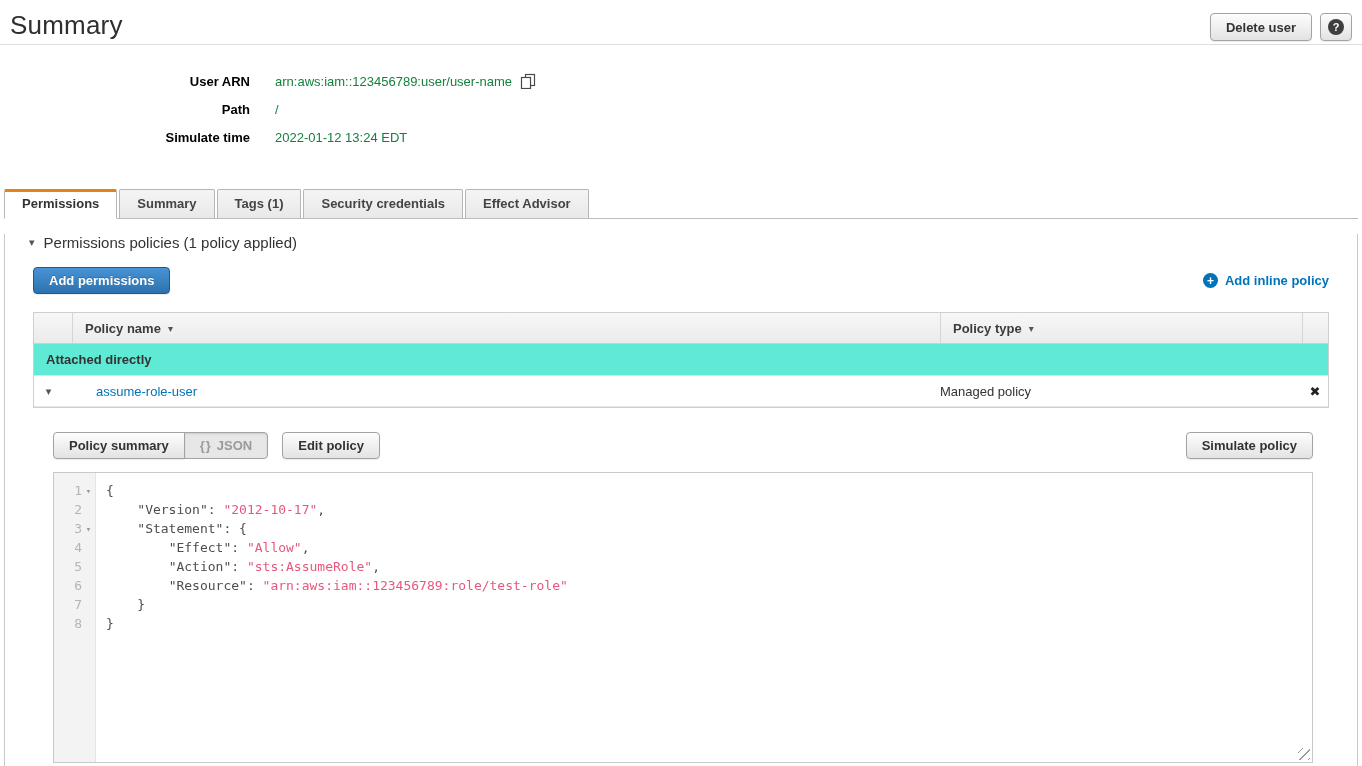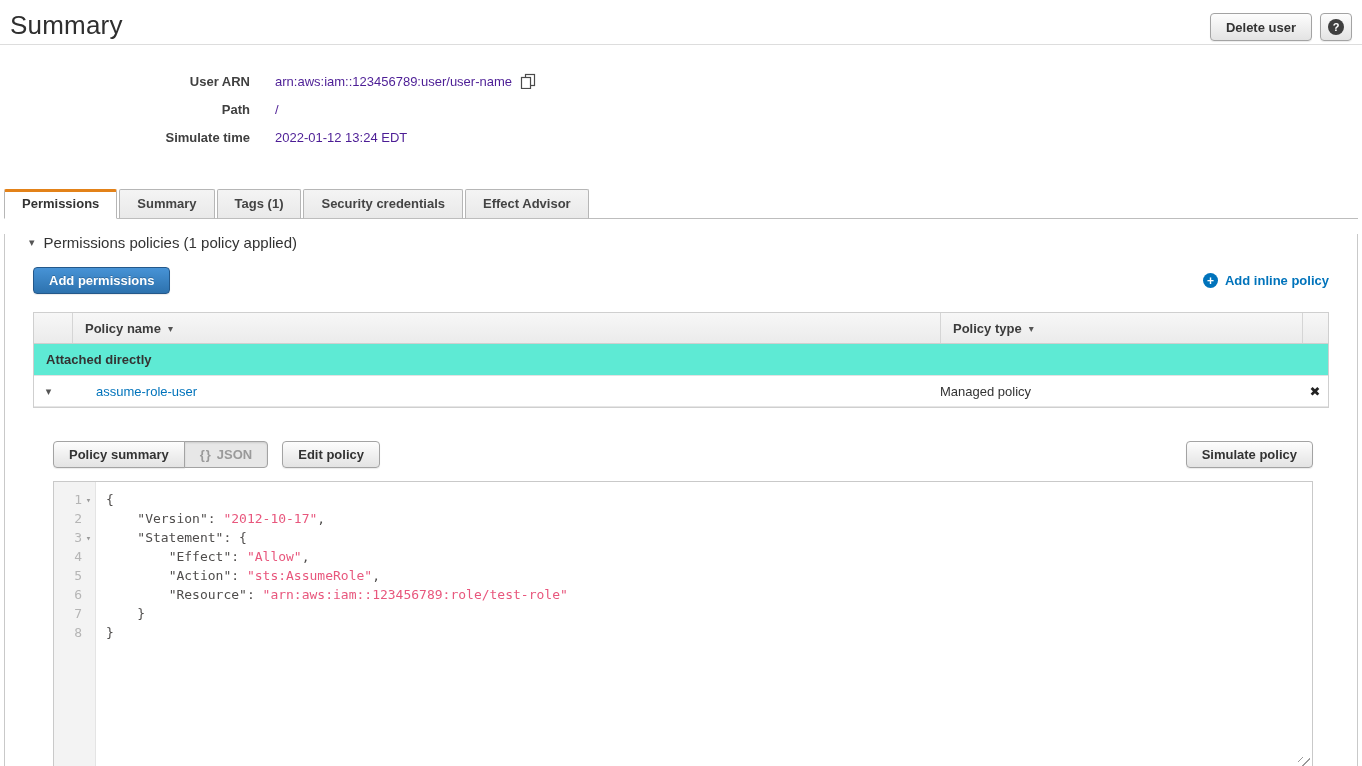--- a/index.html
+++ b/index.html
@@ -19,22 +19,22 @@
   .btn-help { padding: 5px 7px; }
   .help-circle { display: inline-flex; align-items: center; justify-content: center;
     width: 16px; height: 16px; border-radius: 50%; background: #3e3e3e; color: #fff;
     font-size: 11px; font-weight: bold; }
   .btn-primary { background: linear-gradient(#4793d6, #2d72ae); border-color: #24588a;
     color: #fff; text-shadow: 0 -1px 0 rgba(0,0,0,.2); }
 
   
   .details { margin: 22px 0 0 0; }
   .detail-row { display: flex; height: 28px; align-items: center; }
-  .detail-label { width: 250px; text-align: right; font-weight: bold; color: #404040; }
-  .detail-value { margin-left: 25px; color: #4c1d95; display: flex; align-items: center; }
+  .detail-label { width: 250px; text-align: right; font-weight: bold; color: #000000; }
+  .detail-value { margin-left: 25px; color: #15803d; display: flex; align-items: center; }
   .copy-icon { margin-left: 8px; cursor: pointer; display: inline-flex; }
 
   
   .tabs { display: flex; align-items: flex-end; margin: 10px 4px 0 4px;
     border-bottom: 1px solid #bdbdbd; }
   .tab { padding: 6px 17px 7px 17px; margin-right: 2px; margin-bottom: -1px;
     background: linear-gradient(#f4f4f4, #e9e9e9); border: 1px solid #b6b6b6;
     border-bottom: 1px solid #bdbdbd; font-weight: bold; color: #444; cursor: pointer;
     border-radius: 2px 2px 0 0; }
   .tab.active { background: #fff; border-top: 3px solid #e38219; border-bottom: 1px solid #fff;
@@ -50,21 +50,21 @@
 
   .actions-row { display: flex; justify-content: space-between; align-items: center;
     margin: 16px 28px 18px 28px; }
   .link { color: #0073bb; font-weight: bold; text-decoration: none; cursor: pointer;
     display: inline-flex; align-items: center; }
   .plus-icon { width: 15px; height: 15px; border-radius: 50%; background: #0073bb; color: #fff;
     display: inline-flex; align-items: center; justify-content: center; font-size: 12px;
     font-weight: bold; margin-right: 7px; line-height: 1; }
 
   
-  .policy-table { margin: 13px 28px; border: 1px solid #cfcfcf; }
+  .policy-table { margin: 4px 28px; border: 1px solid #cfcfcf; }
   .pt-header { display: grid; grid-template-columns: 38px 1fr 362px 26px; height: 31px;
     background: linear-gradient(#f7f7f7, #ebebeb); border-bottom: 1px solid #cfcfcf; }
   .pt-header .th { display: flex; align-items: center; padding-left: 12px; font-weight: bold;
     color: #3c3c3c; border-left: 1px solid #d5d5d5; cursor: pointer; }
   .pt-header .th-empty { border-left: none; }
   .sort-caret { font-size: 10px; color: #555; margin-left: 7px; }
   .pt-group-row { background: #5eead4; border-bottom: 1px solid #e2e2e2;
     padding: 8px 12px; font-weight: bold; color: #333; }
   .pt-row { display: grid; grid-template-columns: 38px 1fr 362px 26px; height: 31px;
     align-items: center; background: #fff; border-bottom: 1px solid #e6e6e6; }

